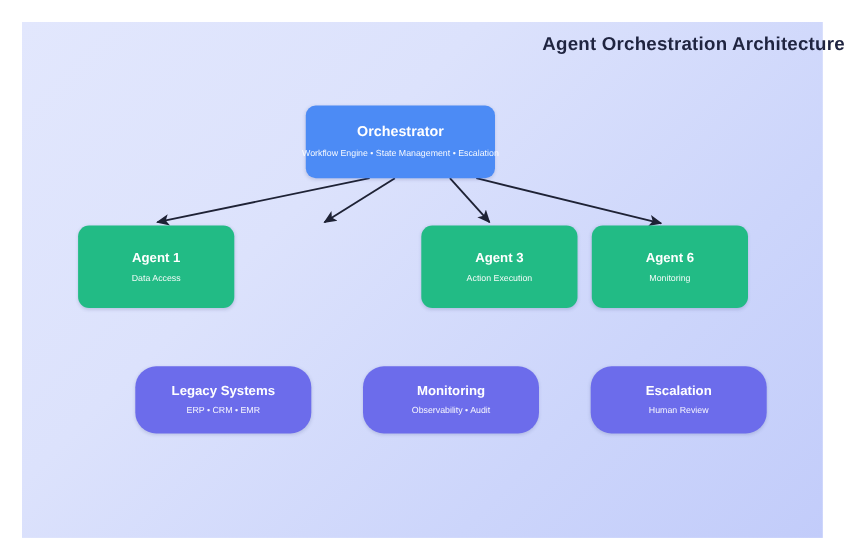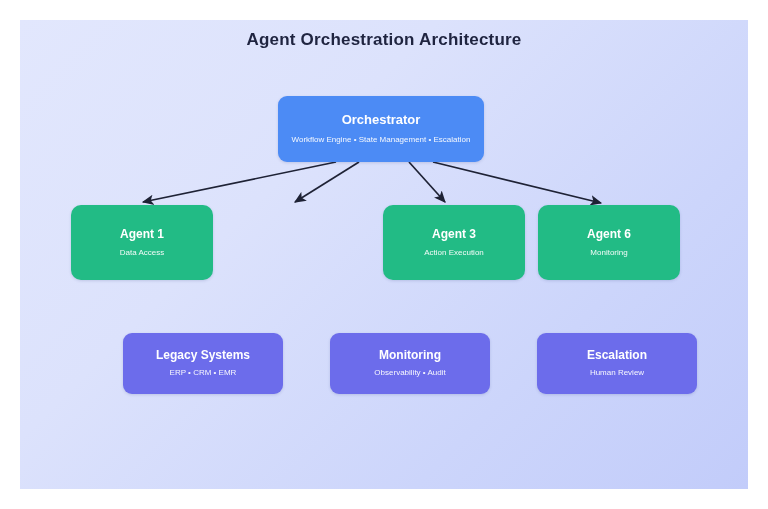--- a/index.html
+++ b/index.html
@@ -31,21 +31,21 @@
     height: 469px;
     background: linear-gradient(135deg, #e2e7fd 0%, #dce2fc 35%, #ccd5fb 72%, #c2ccfa 100%);
   }
 
   
   #title {
     position: absolute;
     left: 0;
     top: 30px;
     width: 768px;
-    text-align: center;
+    text-align: right;
     font-size: 17px;
     font-weight: bold;
     color: #1f2440;
     letter-spacing: 0.2px;
     white-space: nowrap;
   }
 
   
   .node {
     position: absolute;
@@ -72,21 +72,21 @@
     text-align: center;
     margin-top: 7px;
     color: rgba(255,255,255,0.94);
     white-space: nowrap;
   }
 
   
   #orchestrator {
     left: 278px;
     top: 96px;
-    width: 206px;
+    width: 172px;
     height: 66px;
     background: #4c8bf5;
     border-radius: 9px;
   }
   #orchestrator .n-title { font-size: 13px; }
   #orchestrator .n-sub { font-size: 8px; margin-top: 8px; }
 
   
   .agent {
     top: 205px;
@@ -99,21 +99,21 @@
   #agent-2 { left: 227px; }
   #agent-3 { left: 383px; }
   #agent-4 { left: 538px; }
 
   
   .support {
     top: 333px;
     width: 160px;
     height: 61px;
     background: #6c6ceb;
-    border-radius: 9px;
+    border-radius: 19px;
   }
   .support .n-sub { margin-top: 7px; }
   #support-1 { left: 123px; }
   #support-2 { left: 330px; }
   #support-3 { left: 537px; }
 
   
   #arrows {
     position: absolute;
     left: 0;

